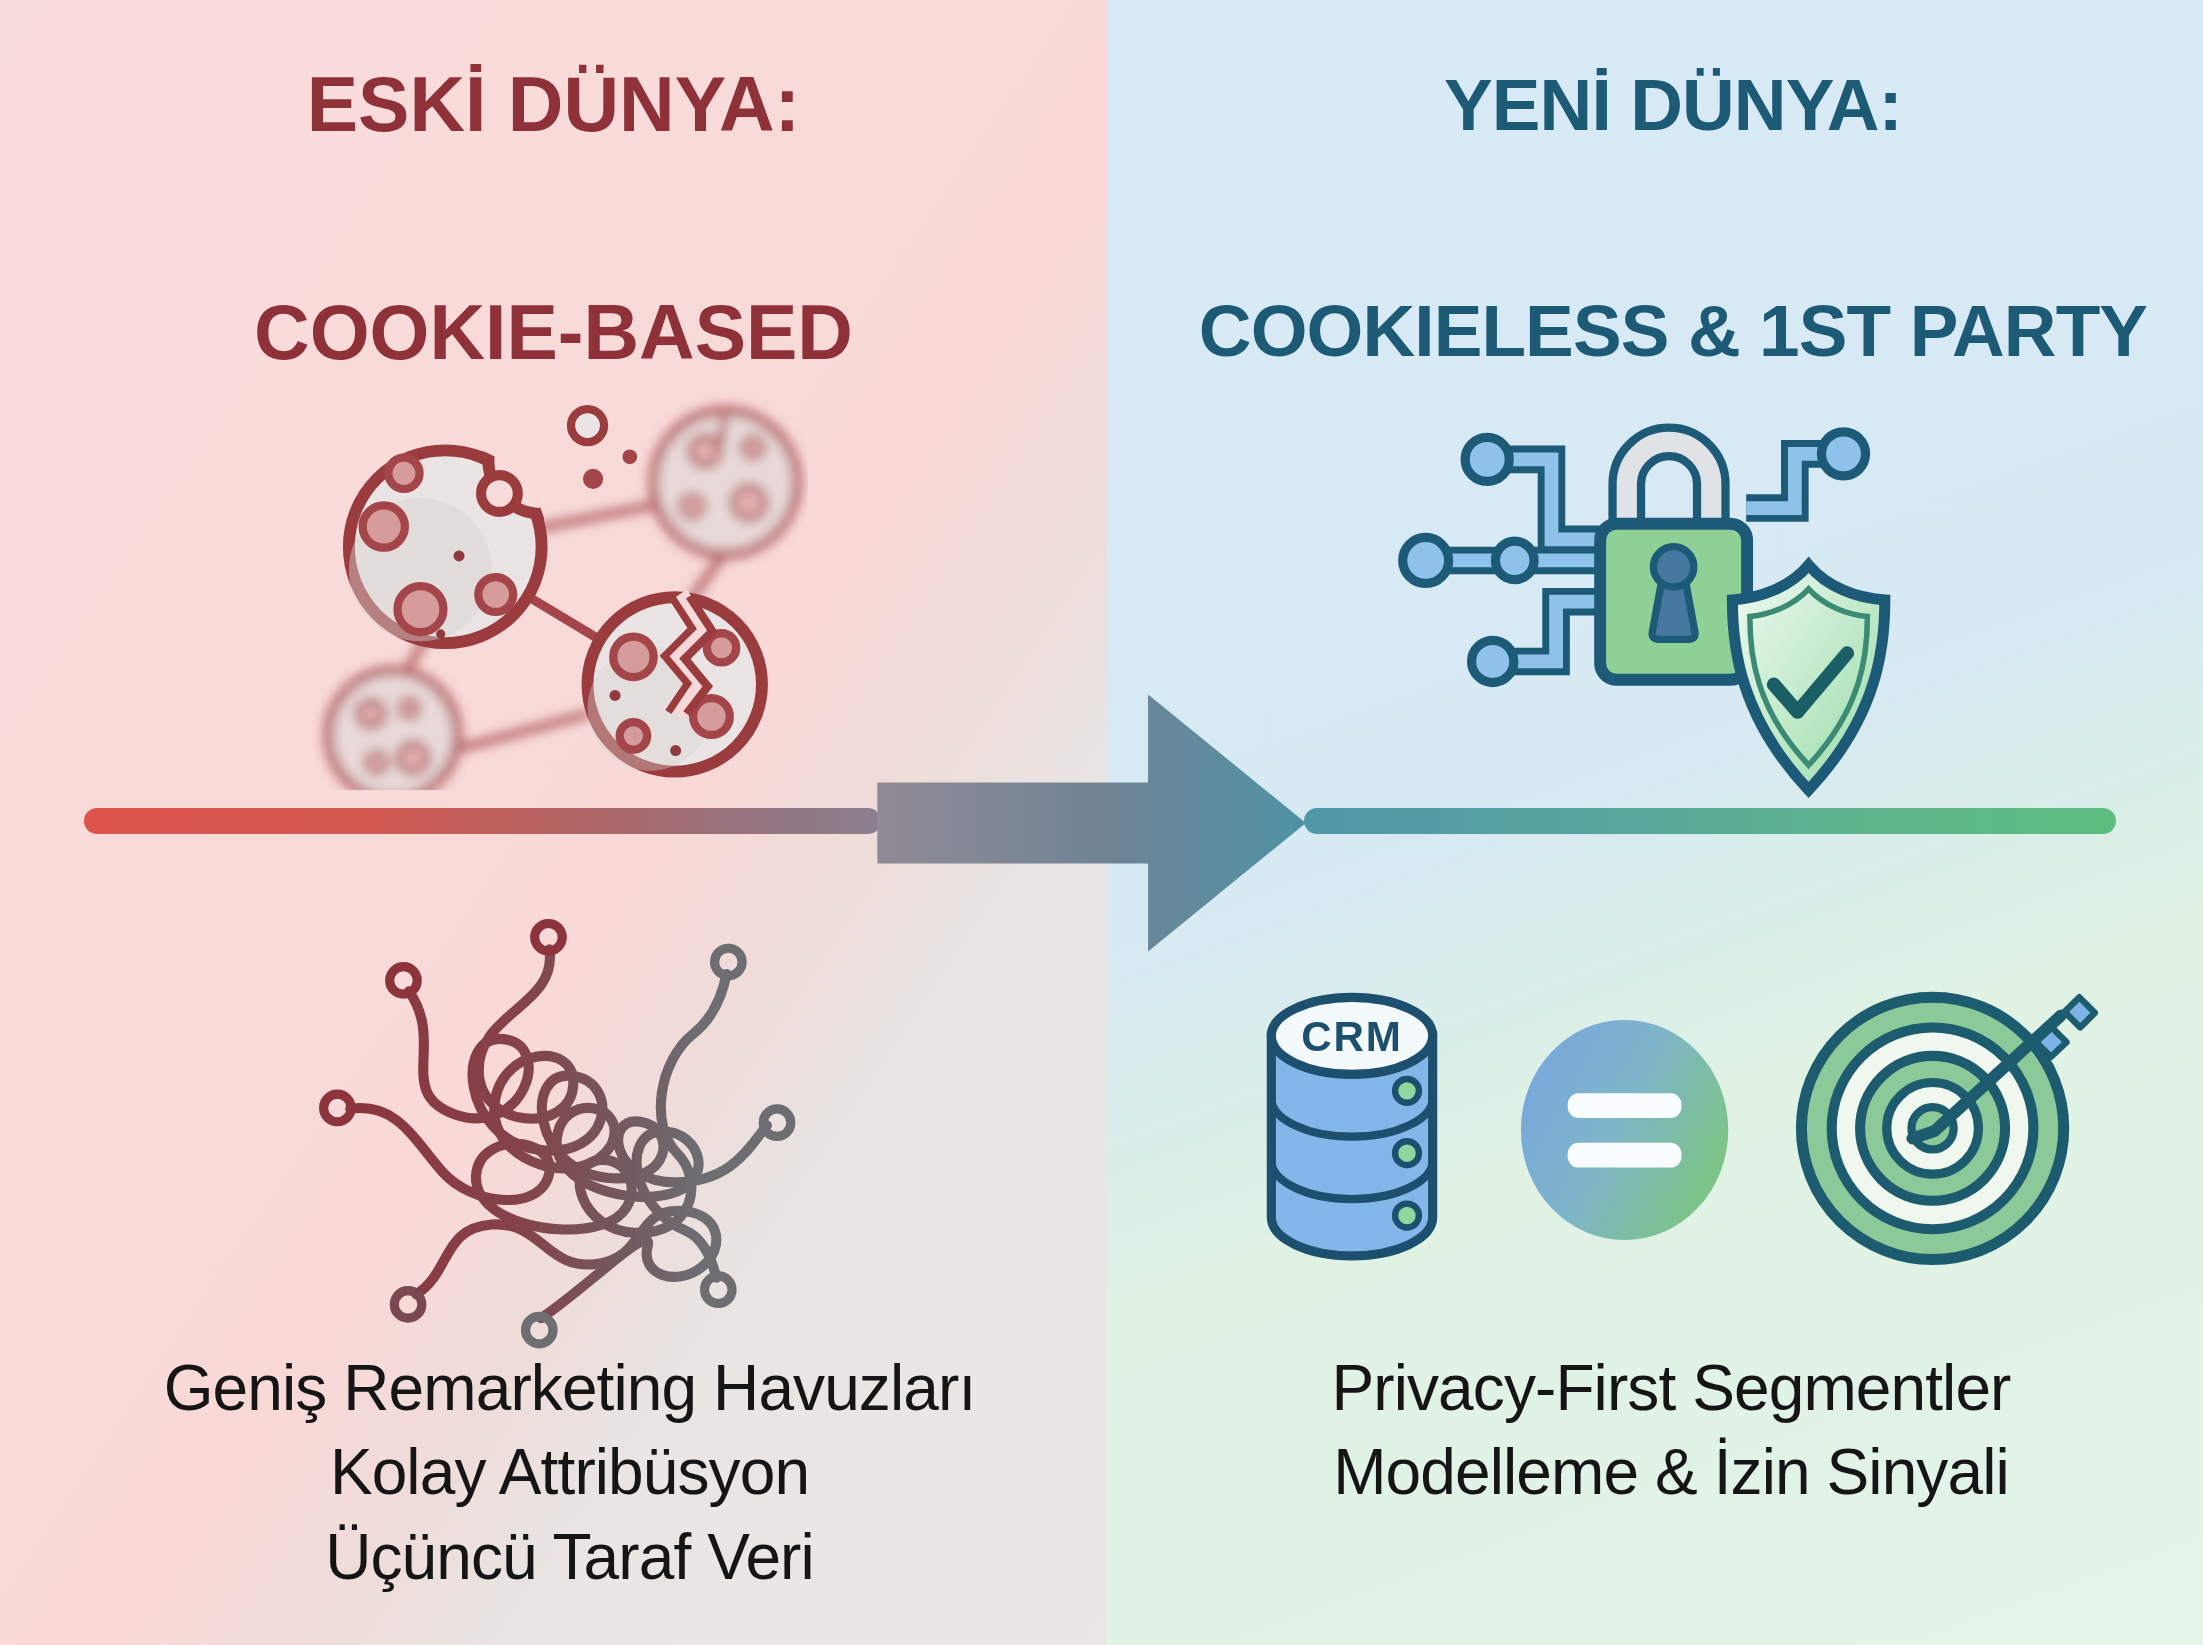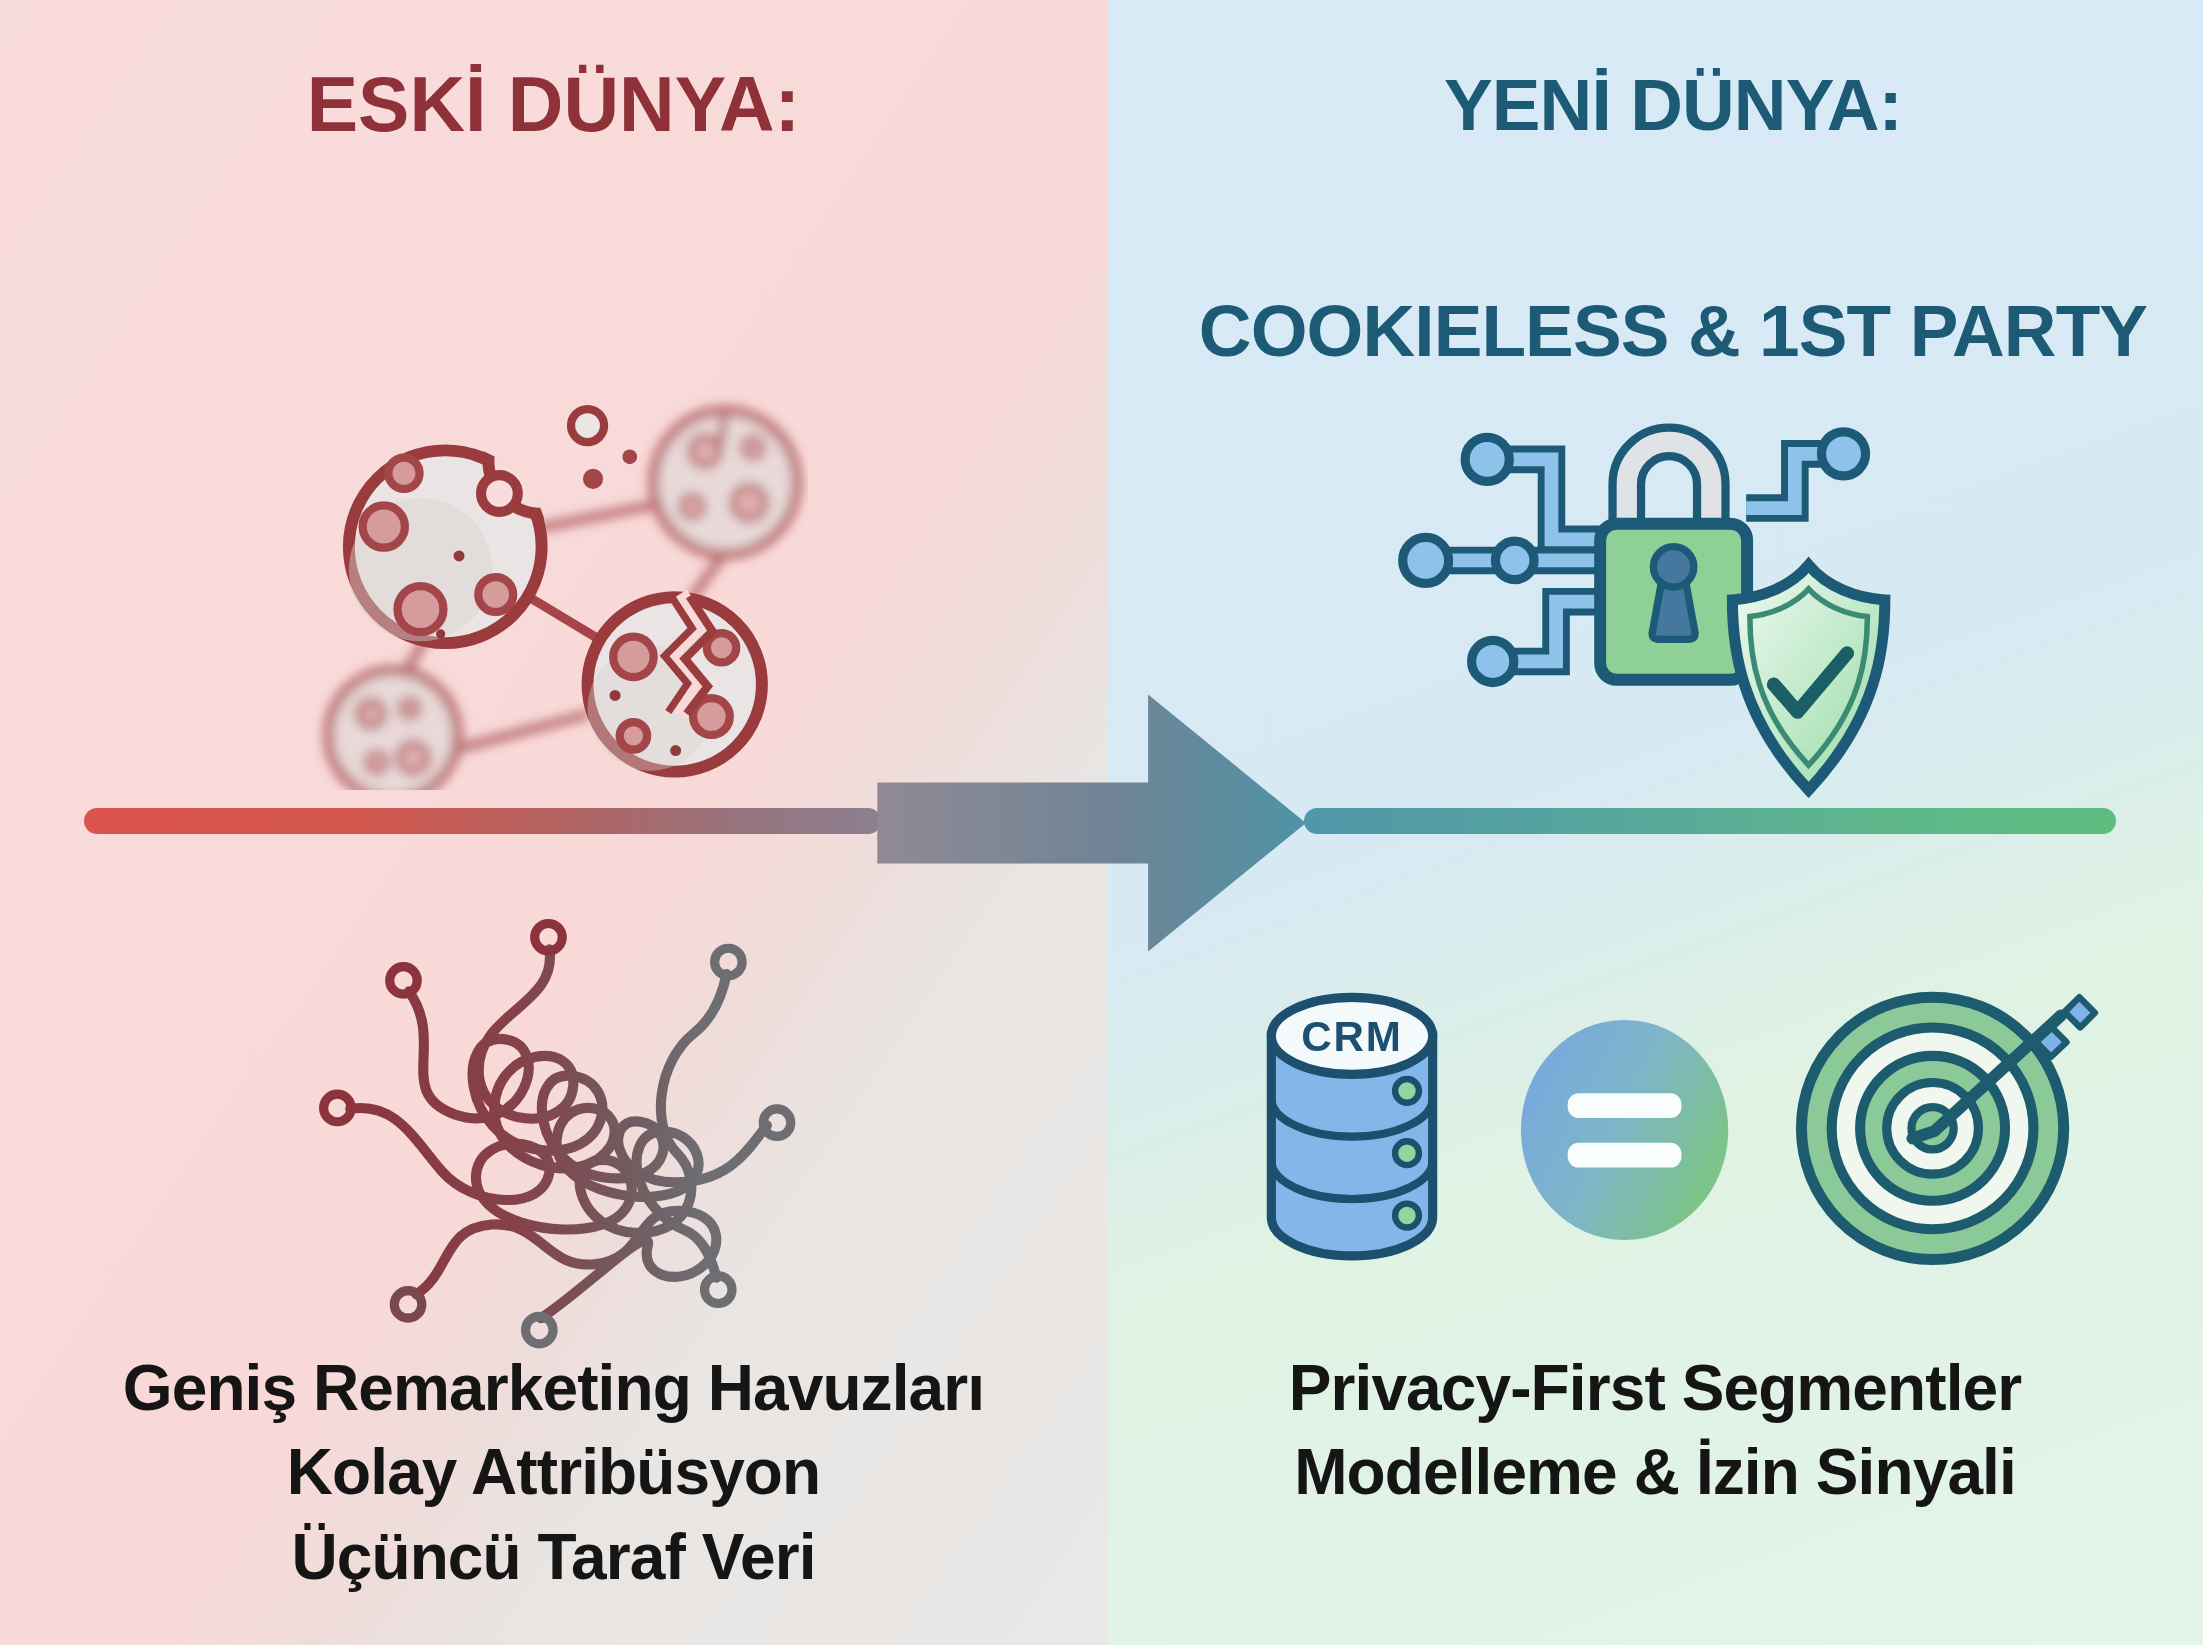--- a/index.html
+++ b/index.html
@@ -6,22 +6,22 @@
   .stage{position:relative;width:2204px;height:1646px;overflow:hidden;
          font-family:"Liberation Sans",sans-serif;}
   .bg{position:absolute;top:0;height:1646px;}
   .bg-left{left:0;width:1107px;
     background:linear-gradient(124deg,#f9dcdc 0%,#f8d9d8 56%,#eeddda 65%,#e8e5e3 73%,#eae8e6 100%);}
   .bg-right{left:1107px;width:1096px;
     background:linear-gradient(160deg,#d8eaf6 0%,#d7e9f3 46%,#daeeea 56%,#dff2e4 64%,#e3f4e8 100%);}
   .panel-title{position:absolute;top:48px;text-align:center;font-weight:800;white-space:pre-line;}
   .panel-title.lt{left:0;width:1107px;font-size:77px;line-height:1.48;color:#8e3138;letter-spacing:0px;}
   .panel-title.rt{left:1107px;width:1132px;font-size:73px;line-height:1.55;color:#1d5a76;letter-spacing:-0.9px;}
-  .features{position:absolute;top:1346px;text-align:center;font-weight:700;
-            font-size:64px;line-height:1.32;letter-spacing:-0.9px;color:#151515;}
+  .features{position:absolute;top:1346px;text-align:center;font-weight:400;
+            font-size:64px;line-height:1.32;letter-spacing:-0.9px;color:#151515;padding-left:16px;}
   .features.lt{left:0;width:1107px;}
   .features.rt{left:1107px;width:1096px;text-align:center;}
   .tl-line{position:absolute;top:808px;height:26px;border-radius:13px;}
   .tl-red{left:84px;width:797px;
     background:linear-gradient(90deg,#dd544c 0%,#d2574f 35%,#b06463 62%,#97737e 82%,#8b8090 100%);}
   .tl-green{left:1304px;width:812px;
     background:linear-gradient(90deg,#4f97a9 0%,#57a79b 40%,#5fb68c 70%,#5cbd7e 100%);}
   .abs{position:absolute;text-decoration:underline;}
   svg{display:block;}
 </style>
@@ -42,21 +42,21 @@
           <stop offset="0" stop-color="#908a94"></stop>
             <stop offset="0.55" stop-color="#6f8496"></stop>
             <stop offset="1" stop-color="#4f93a5"></stop>
         </linearGradient>
       </defs>
       <path d="M0,102 H295 V6 L467,146 L295,286 V190 H0 Z" fill="url(#arrGrad)"></path>
     </svg>
   </div>
 
   <div class="panel-title lt"><span>ESKİ DÜNYA:</span><br>
-    </div>
+    <span>COOKIE-BASED</span></div>
 
   <div class="features lt">
     <div>Geniş Remarketing Havuzları</div>
     <div>Kolay Attribüsyon</div>
     <div>Üçüncü Taraf Veri</div>
   </div>
 
   <div class="panel-title rt"><span>YENİ DÜNYA:</span><br>
     <span>COOKIELESS &amp; 1ST PARTY</span></div>
 

